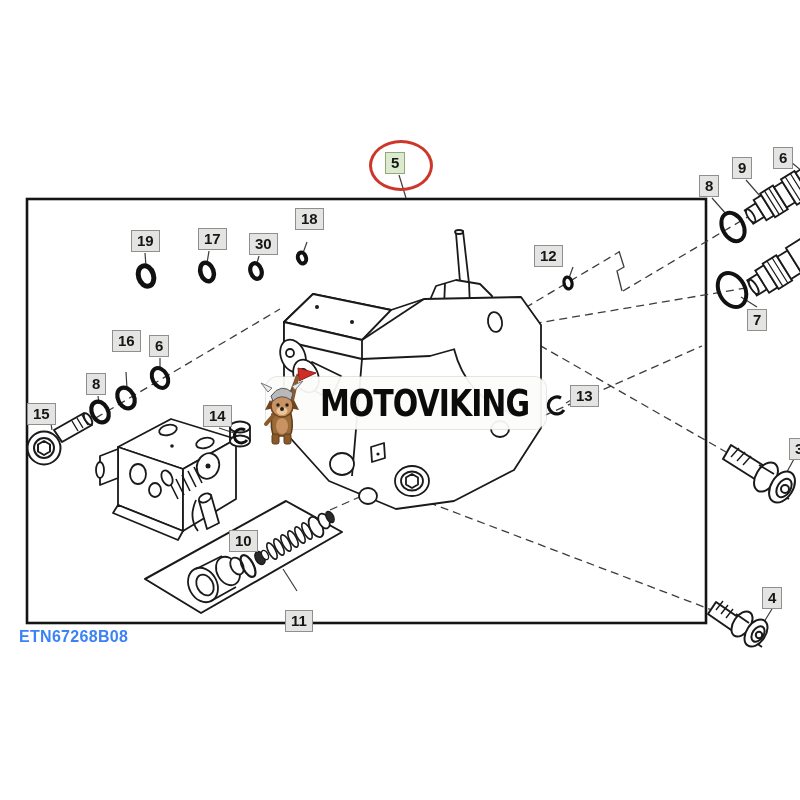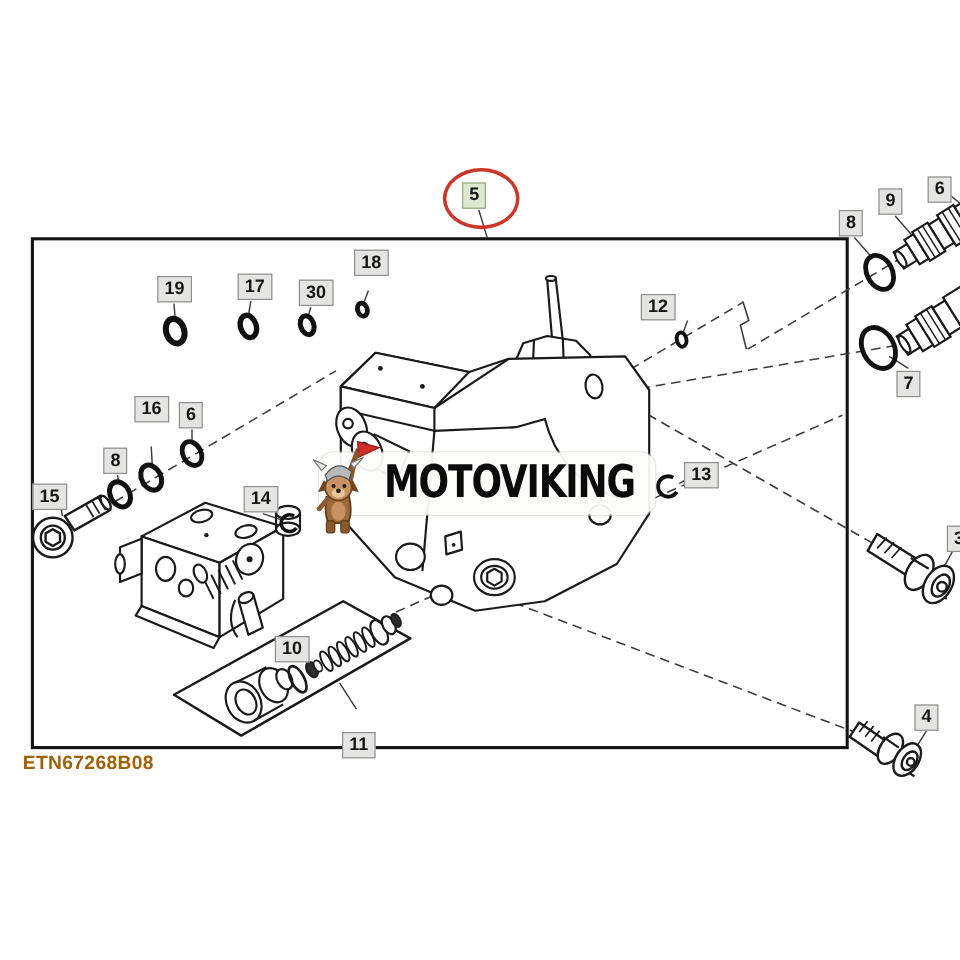--- a/index.html
+++ b/index.html
@@ -28,21 +28,21 @@
 
   #wm-band{position:absolute;left:266px;top:377px;width:280px;height:52px;
            background:rgba(252,252,250,0.94);border-radius:12px;
            box-shadow:0 0 0 1px rgba(205,205,198,0.55);}
   #wm-text{display:block;margin-left:54px;height:52px;line-height:52px;
            font-family:"DejaVu Sans",sans-serif;font-weight:bold;font-size:30px;
            letter-spacing:-1px;color:#0b0b0b;transform:scaleY(1.25);transform-origin:center;}
   #mascot{position:absolute;left:258px;top:362px;}
 
   #code{position:absolute;left:19px;top:628px;font:700 16px "Liberation Sans",sans-serif;
-        letter-spacing:.3px;color:#a16207;}
+        letter-spacing:.3px;color:#3b82f6;}
 </style>
 </head>
 <body>
 
 <div id="stage">
 
   <svg id="art" width="800" height="800" viewBox="0 0 800 800">
 
     <rect x="27" y="199" width="679" height="424" fill="none" stroke="#141414" stroke-width="2.6"></rect>
 

